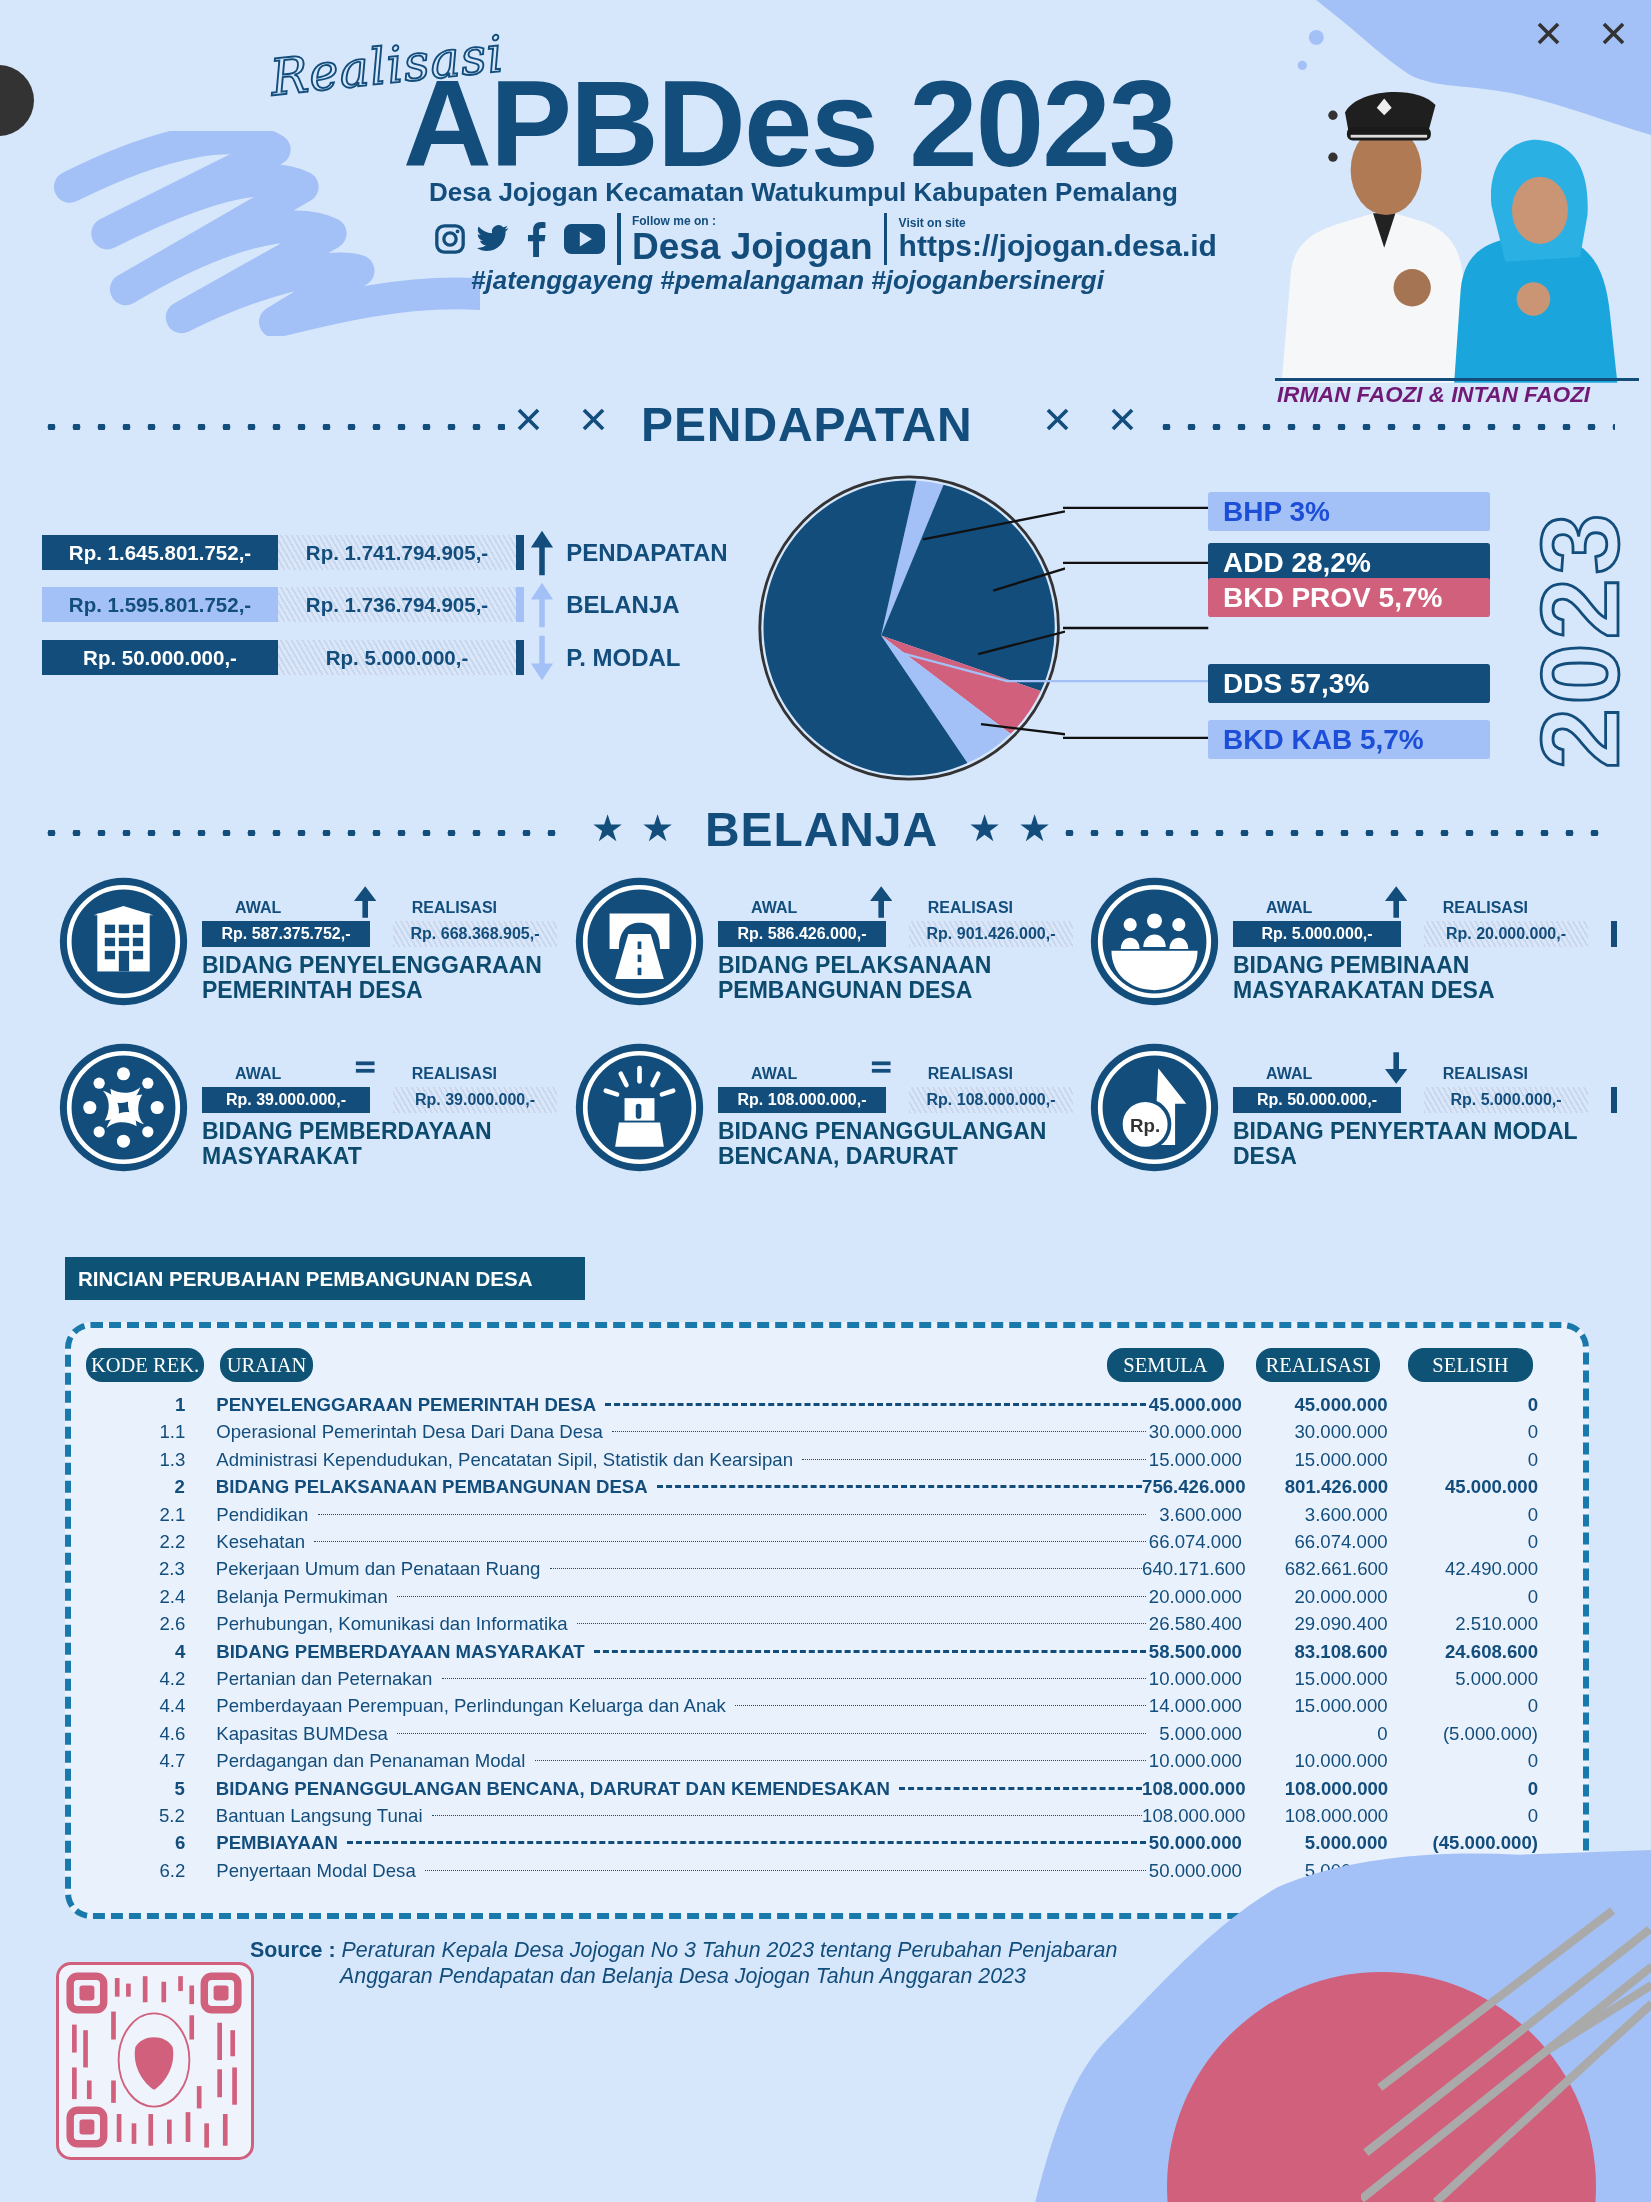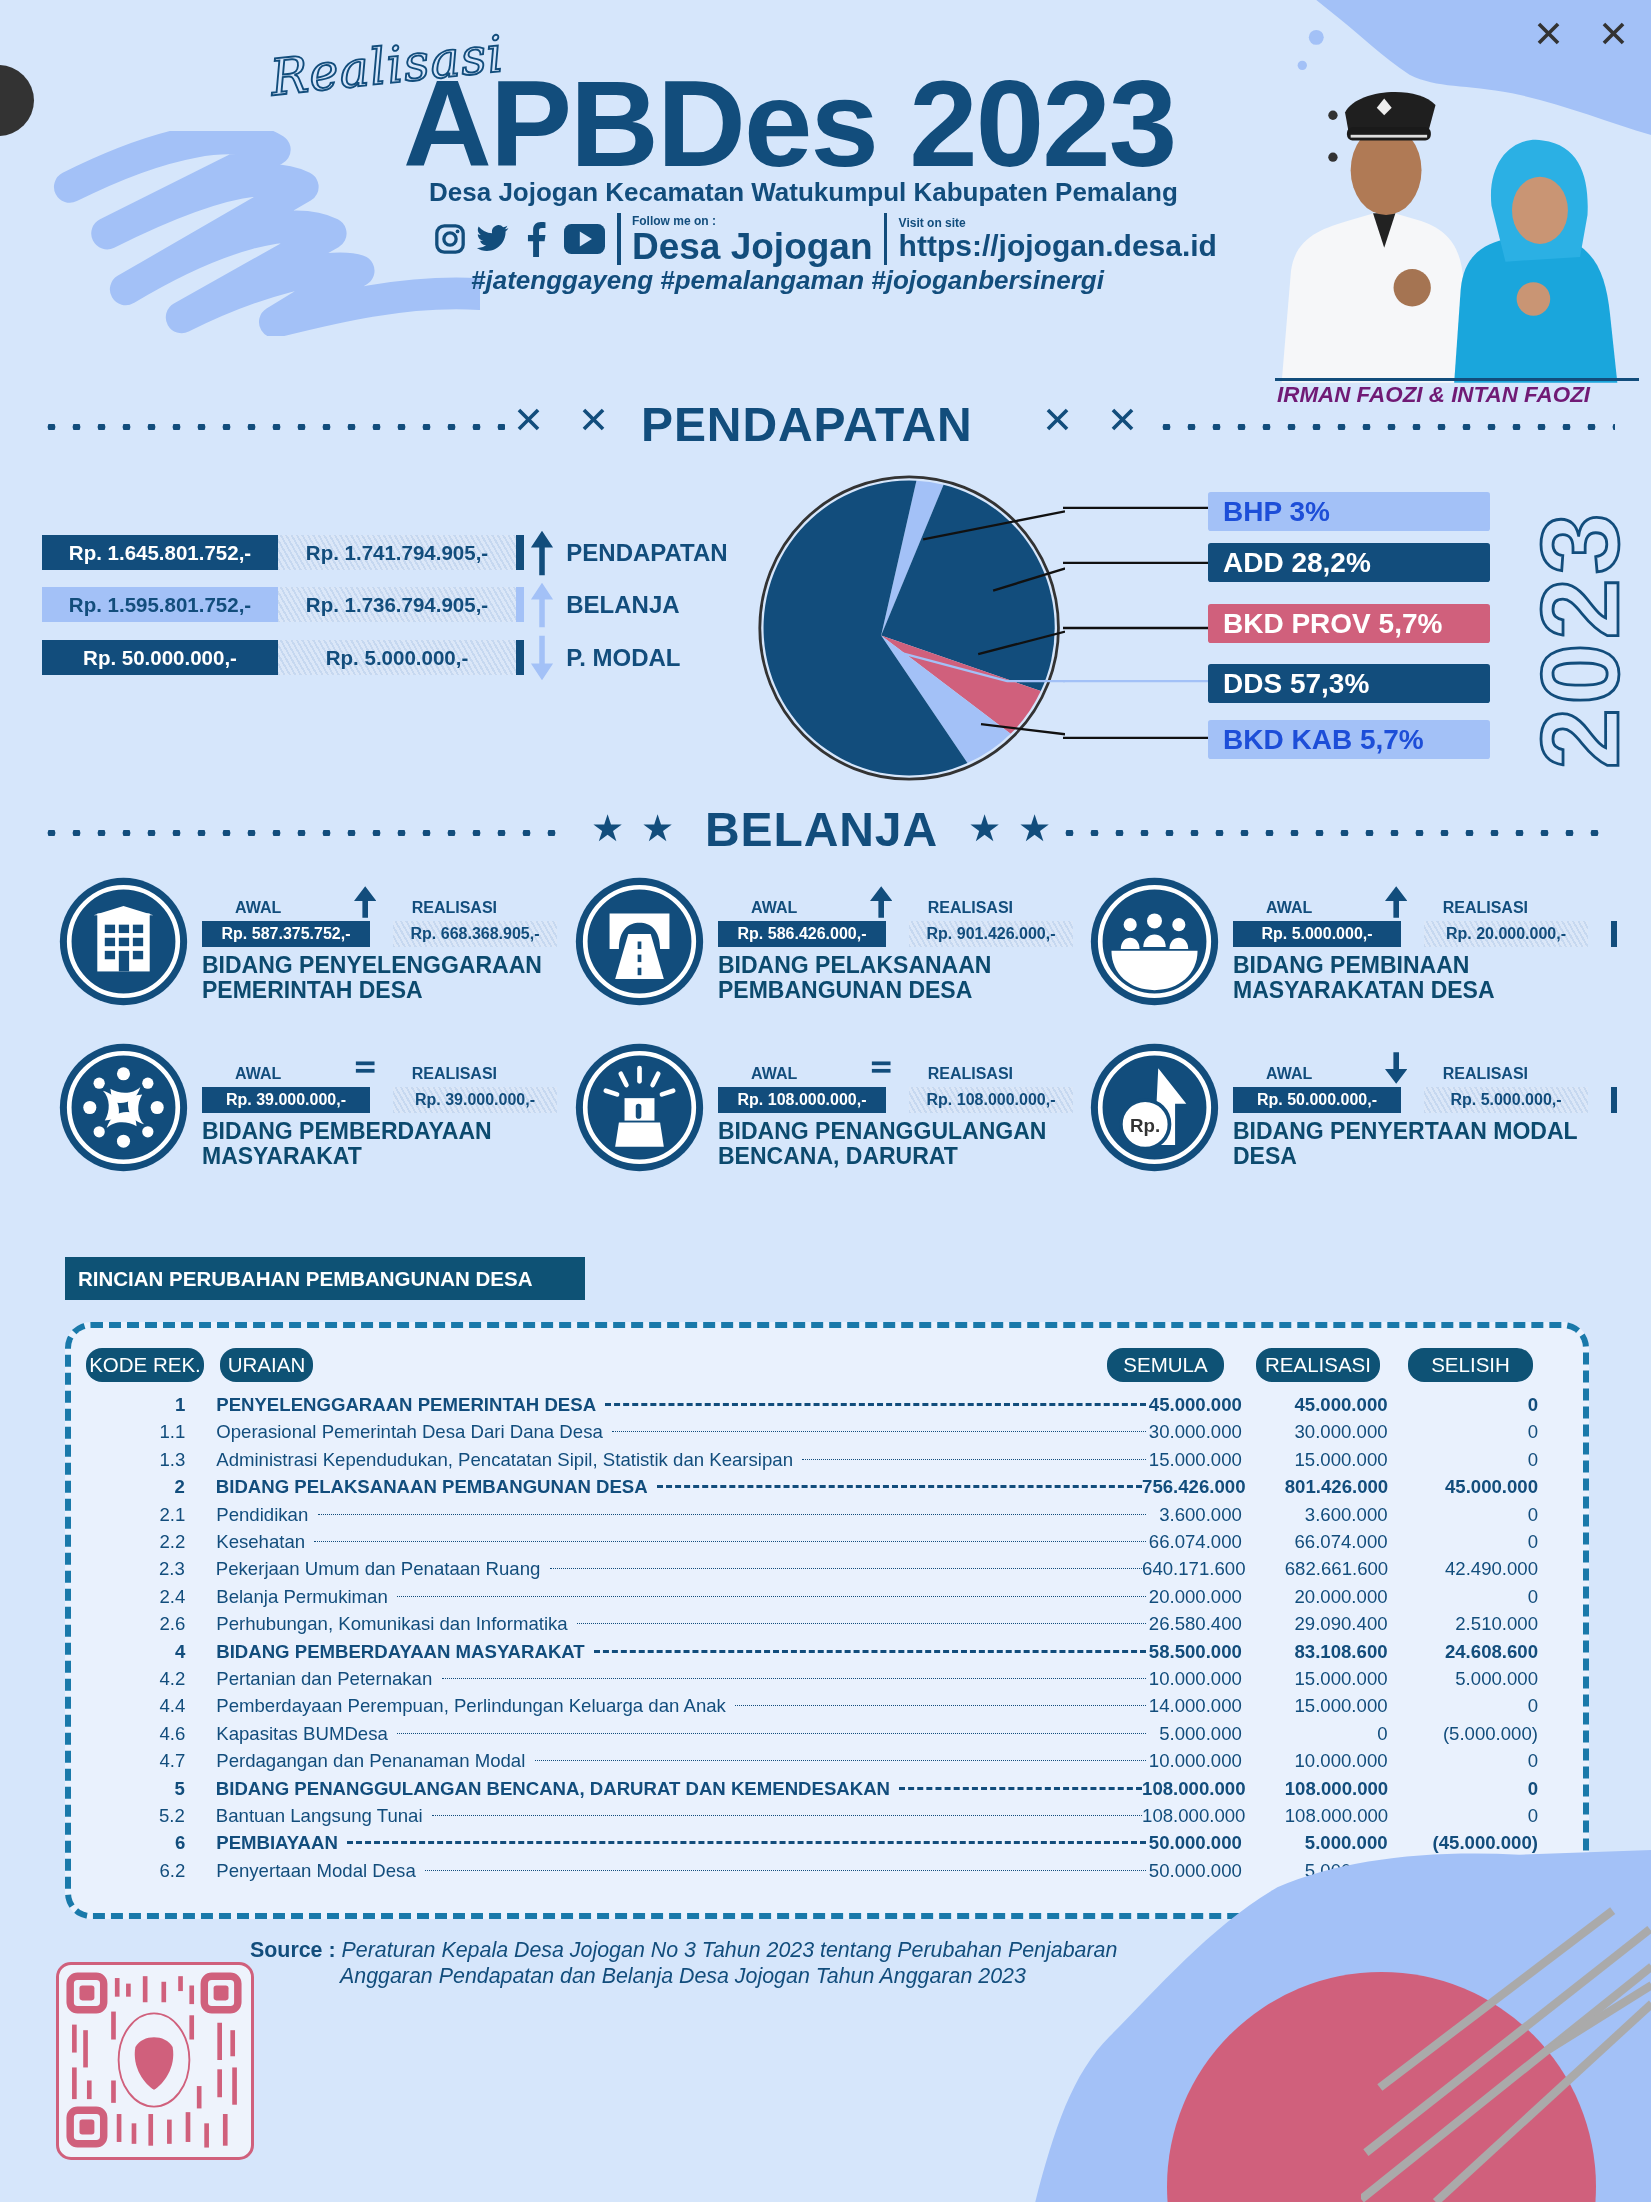--- a/index.html
+++ b/index.html
@@ -77,21 +77,21 @@
     font-family: "Liberation Sans", sans-serif; font-weight: bold; font-size: 16px; color: #124d7c;
     background: repeating-linear-gradient(60deg, #c6d8f0 0 1.9px, #dbe7f8 1.9px 4.7px); }
   .card-cap { width: 5.6px; height: 26px; background: #124d7c; }
   .card-title { position: absolute; left: 144px; top: 86px; width: 373px; font-family: "Liberation Sans", sans-serif; font-weight: 900; font-size: 23px; line-height: 25px; color: #0c4a6e; }
 
   
   .tbl-tag { left: 65px; top: 1257px; width: 520px; height: 43px; background: #0e5275; color: #fff; display: flex; align-items: center; padding-left: 13px;
     font-family: "Liberation Sans", sans-serif; font-weight: 900; font-size: 20.5px; }
   .tbl-frame { left: 65px; top: 1322px; width: 1524px; height: 597px; border: 6.5px dashed #1979aa; border-radius: 26px; background: #e9f1fd; }
   .th { top: 1348px; height: 34px; background: #0e5275; color: #fff; display: flex; align-items: center; justify-content: center;
-    font-family: Liberation Sans, sans-serif; font-size: 20.5px; border-radius: 16px; }
+    font-family: Liberation Serif, serif; font-size: 20.5px; border-radius: 16px; }
   .trow { left: 84px; width: 1454px; height: 27px; display: flex; align-items: center; font-family: "Liberation Sans", sans-serif; font-size: 18.6px; color: #124d7c; }
   .trow .code { width: 107px; text-align: right; padding-right: 0; }
   .trow .desc { width: 1014px; display: flex; align-items: center; padding-left: 31px; }
   .trow .desc .t { white-space: nowrap; }
   .trow .desc .leader { flex: 1; margin-left: 9.3px; height: 0; border-bottom: 1.9px dotted #124d7c; }
   .trow.bold { font-weight: bold; }
   .trow.bold .desc .leader { border-bottom: 3.7px dashed #124d7c; }
   .trow .num { text-align: right; }
   .trow .c1 { width: 101px; }
   .trow .c2 { width: 154px; }
@@ -245,21 +245,21 @@
 <svg class="abs" style="left:1063px; top:474px; width:149px; height:308px" viewBox="0 0 160 330">
   <line x1="0" y1="36" x2="156" y2="36" stroke="#111" stroke-width="2.5"></line>
   <line x1="0" y1="95" x2="156" y2="95" stroke="#111" stroke-width="2.5"></line>
   <line x1="0" y1="165" x2="156" y2="165" stroke="#111" stroke-width="2.5"></line>
   <line x1="0" y1="222" x2="156" y2="222" stroke="#a3c1f7" stroke-width="2.5"></line>
   <line x1="0" y1="283" x2="156" y2="283" stroke="#111" stroke-width="2.5"></line>
 </svg>
 
 <div class="abs legend-item legend-light" style="top:492px">BHP 3%</div>
 <div class="abs legend-item legend-dark" style="top:543px">ADD 28,2%</div>
-<div class="abs legend-item legend-red" style="top:604px">BKD PROV 5,7%</div>
+<div class="abs legend-item legend-red" style="top:578px">BKD PROV 5,7%</div>
 <div class="abs legend-item legend-dark" style="top:664px">DDS 57,3%</div>
 <div class="abs legend-item legend-light" style="top:720px">BKD KAB 5,7%</div>
 
 <svg class="abs year-vert" viewBox="0 0 150 310">
   <text id="year-text" x="0" y="0" transform="translate(125,305) rotate(-90)" font-family="Liberation Sans, sans-serif" font-weight="900" font-size="118" fill="none" stroke="#124d7c" stroke-width="3" letter-spacing="4">2023</text>
 </svg>
 
 <div class="abs divider" style="top:830px">
   <div class="dots" style="left:0; width:533px"></div>
   <div class="dots" style="left:1018px; width:557px"></div>

